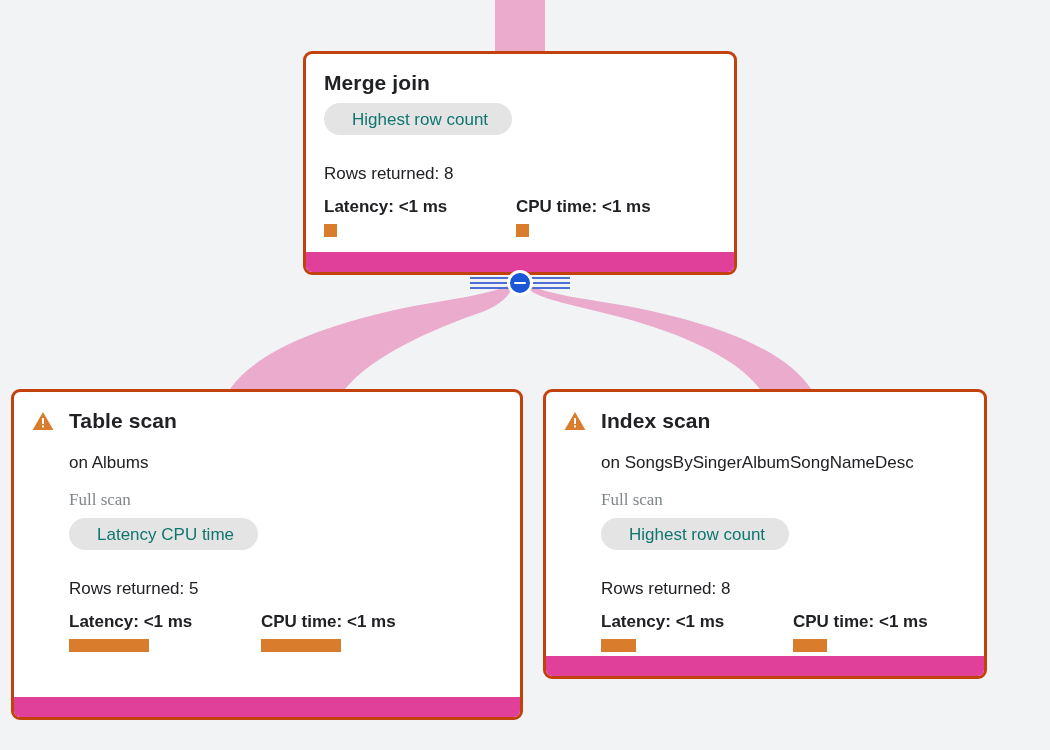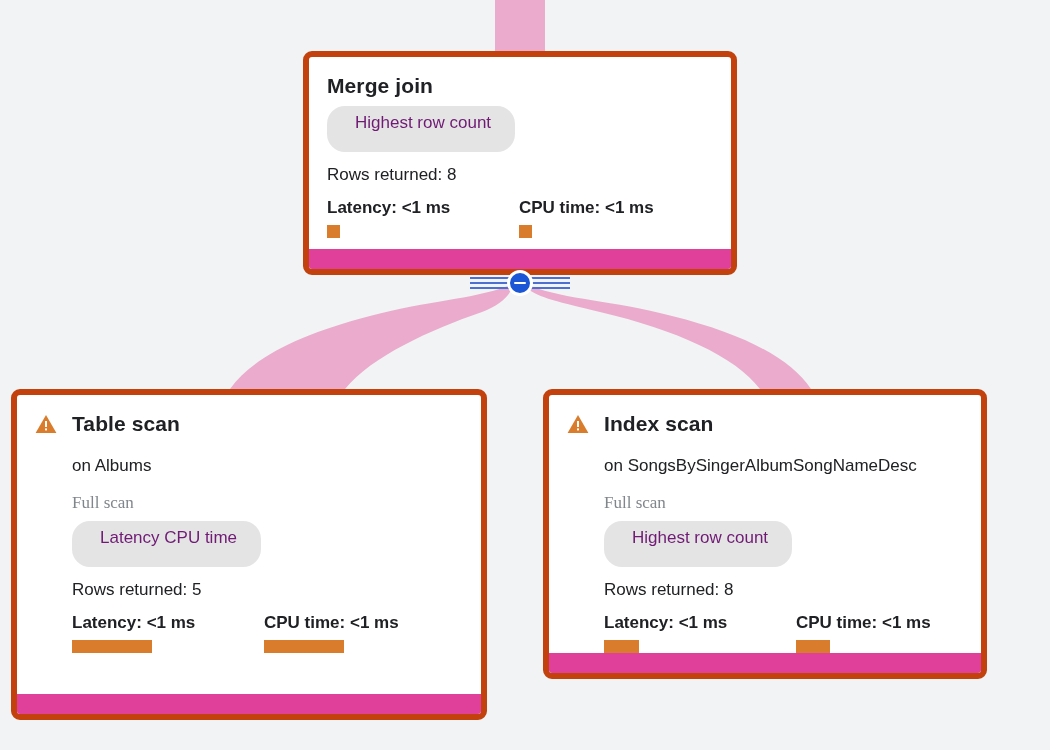--- a/index.html
+++ b/index.html
@@ -29,21 +29,21 @@
     top: 0;
     width: 1050px;
     height: 750px;
     pointer-events: none;
   }
 
   
   .node {
     position: absolute;
     background: #ffffff;
-    border: 6px solid #c2410c;
+    border: 3px solid #c2410c;
     border-radius: 9px;
     box-sizing: border-box;
     overflow: hidden;
   }
   .node-body {
     padding: 16px 18px 10px 18px;
     box-sizing: border-box;
   }
   .node-accent {
     position: absolute;
@@ -88,32 +88,32 @@
     color: #80868b;
     margin-top: 15px;
     font-family: Liberation Serif, serif;
   }
   .chips {
     margin-top: 7px;
   }
   .chip {
     display: inline-block;
     background: #e4e4e4;
-    color: #701a75;
+    color: #0f766e;
     font-size: 17px;
     line-height: 20px;
     border-radius: 18px;
-    padding: 7px 24px 19px 28px;
+    padding: 7px 24px 5px 28px;
     margin-bottom: 6px;
   }
   .rows-line {
     font-size: 17px;
     line-height: 22px;
     color: #202124;
-    margin-top: 6px;
+    margin-top: 22px;
   }
   .metrics {
     display: flex;
     margin-top: 11px;
   }
   .metric-label {
     font-size: 17px;
     line-height: 22px;
     color: #202124;
     white-space: nowrap;
@@ -230,21 +230,21 @@
     <div class="toggle-rails">
       <div class="rail r1"></div>
       <div class="rail r2"></div>
       <div class="rail r3"></div>
     </div>
     <div class="toggle-btn">
       <span class="minus"></span>
     </div>
   </div>
 
-  <div class="node" style="left:11px; top:389px; width:476px; height:331px;">
+  <div class="node" style="left:11px; top:389px; width:512px; height:331px;">
     <div class="node-body">
       <div class="title-row">
         <div class="warn-slot">
           <svg class="warn-icon" viewBox="0 0 22 20">
             <path d="M11 1 L21.4 19 L0.6 19 Z" fill="#d97c2b"></path>
             <rect x="10" y="7" width="2" height="6" fill="#ffffff"></rect>
             <rect x="10" y="14.4" width="2" height="2" fill="#ffffff"></rect>
           </svg>
         </div>
         <div class="node-title">Table scan</div>

